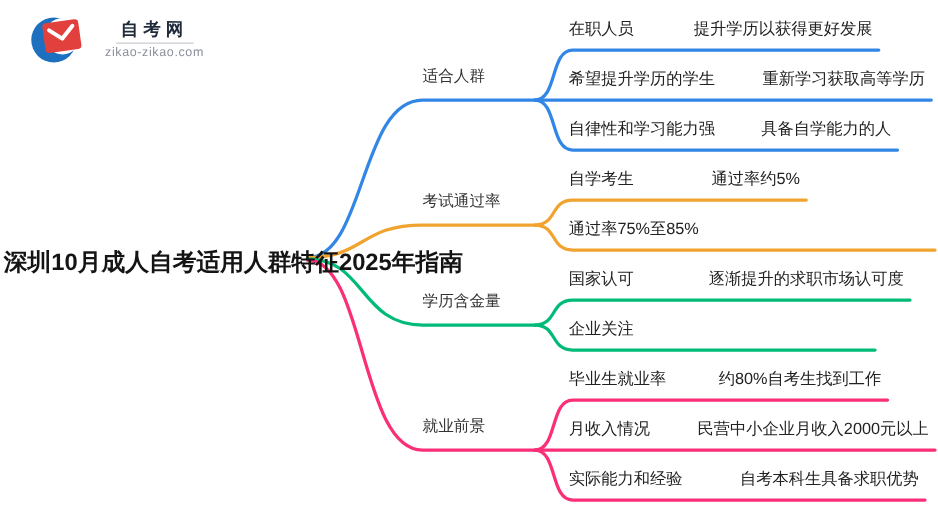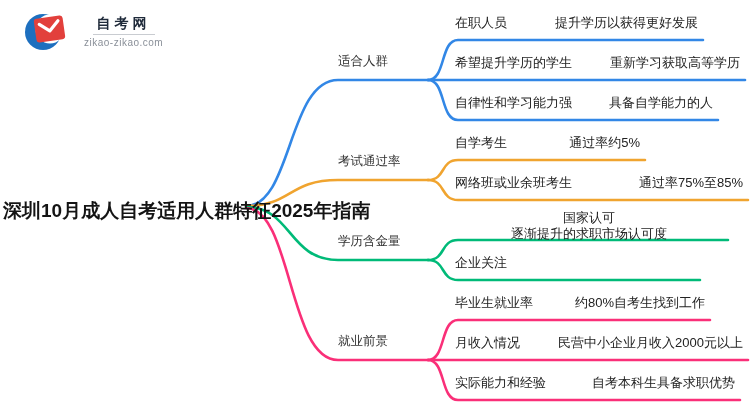--- a/index.html
+++ b/index.html
@@ -32,21 +32,21 @@
   .leaf{
     position:absolute;left:445px;height:30px;display:flex;align-items:center;
     justify-content:space-between;padding:0 5px 5px 10px;box-sizing:border-box;
   }
   .leaf span{font-size:13px;color:#222;white-space:nowrap;line-height:16px;}
   .r0{top:10px;width:258px;gap:42px;}
   .r1{top:50px;width:300px;}
   .r2{top:90px;width:273px;}
   .r3{top:130px;width:200px;}
   .r4{top:170px;width:303px;}
-  .r5{top:210px;width:283px;flex-direction:column;}
+  .r5{top:210px;width:283px;}
   .r6{top:250px;width:255px;}
   .r7{top:290px;width:265px;}
   .r8{top:330px;width:303px;}
   .r9{top:370px;width:295px;}
 </style>
 </head>
 <body>
 
 <div class="canvas">
 
@@ -112,21 +112,20 @@
   </div>
   <div class="leaf r2">
     <span>自律性和学习能力强</span>
     <span>具备自学能力的人</span>
   </div>
   <div class="leaf r3">
     <span>自学考生</span>
     <span>通过率约5%</span>
   </div>
   <div class="leaf r4">
-    <span>网络班或业余班考生</span>
     <span>通过率75%至85%</span>
   </div>
   <div class="leaf r5">
     <span>国家认可</span>
     <span>逐渐提升的求职市场认可度</span>
   </div>
   <div class="leaf r6">
     <span>企业关注</span>
   </div>
   <div class="leaf r7">

